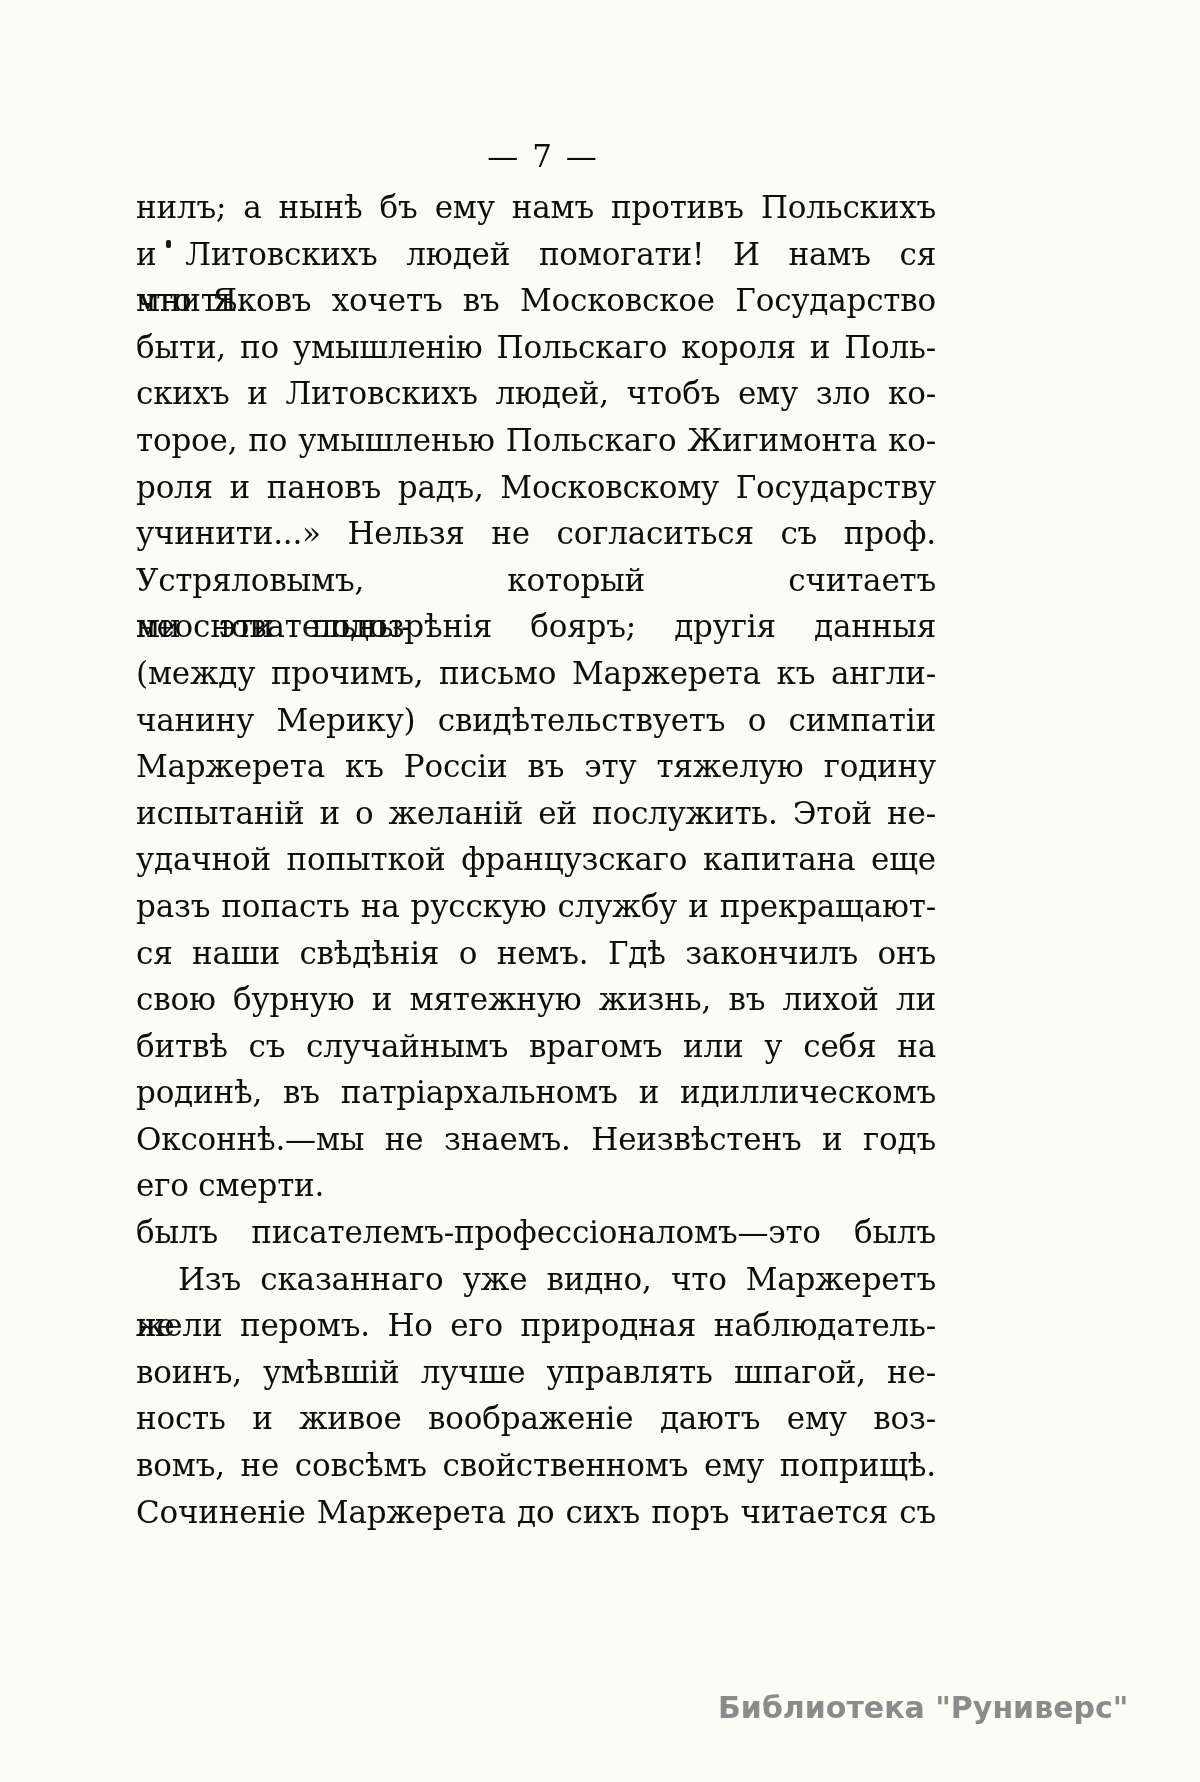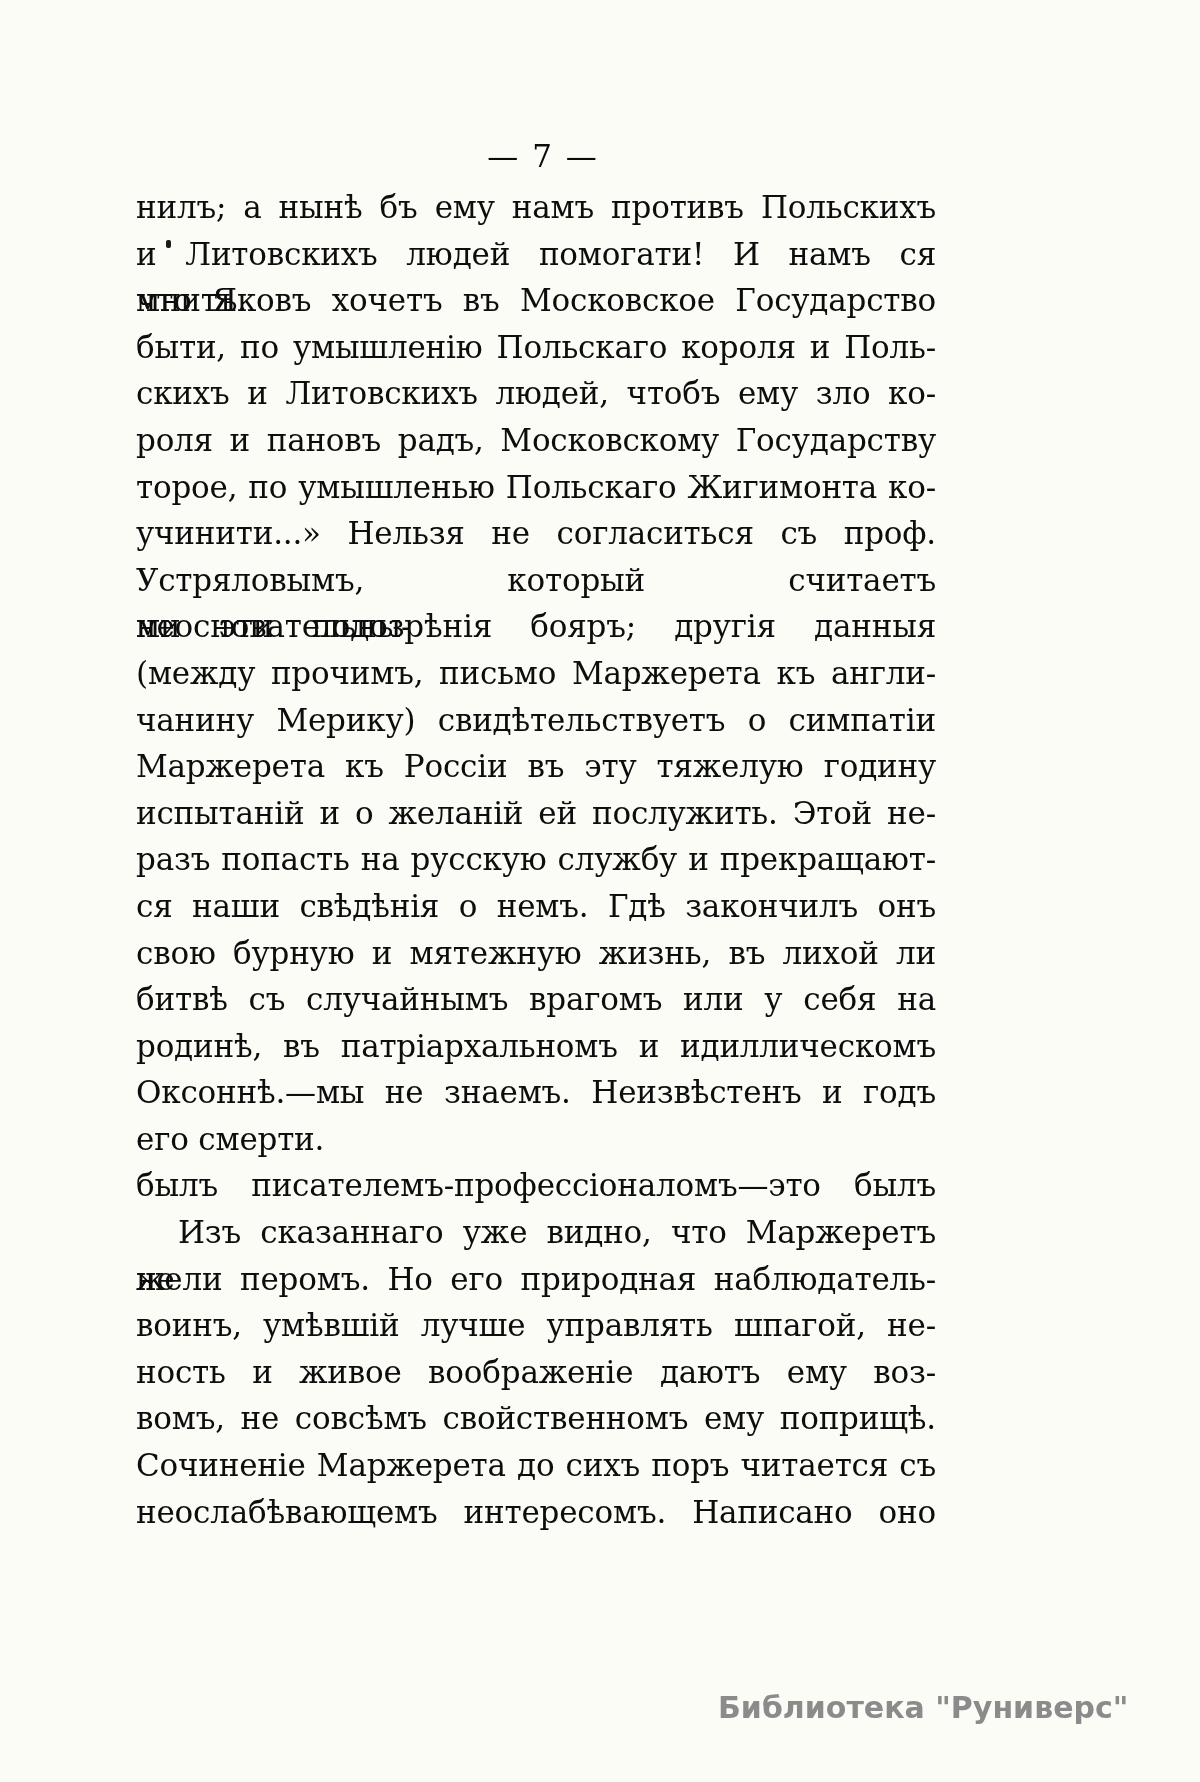--- a/index.html
+++ b/index.html
@@ -77,42 +77,42 @@
   <div class="page-number">— 7 —</div>
 
   <div class="ink-speck"></div>
 
   <div class="text-block">
     <div class="line">нилъ; а нынѣ бъ ему намъ противъ Польскихъ</div>
     <div class="line">и Литовскихъ людей помогати! И намъ ся мнитъ.</div>
     <div class="line">что Яковъ хочетъ въ Московское Государство</div>
     <div class="line">быти, по умышленію Польскаго короля и Поль-</div>
     <div class="line">скихъ и Литовскихъ людей, чтобъ ему зло ко-</div>
+    <div class="line">торое, по умышленью Польскаго Жигимонта ко-</div>
     <div class="line">роля и пановъ радъ, Московскому Государству</div>
-    <div class="line">торое, по умышленью Польскаго Жигимонта ко-</div>
     <div class="line">учинити...» Нельзя не согласиться съ проф.</div>
     <div class="line">Устряловымъ, который считаетъ неосновательны-</div>
     <div class="line">ми эти подозрѣнія бояръ; другія данныя</div>
     <div class="line">(между прочимъ, письмо Маржерета къ англи-</div>
     <div class="line">чанину Мерику) свидѣтельствуетъ о симпатіи</div>
     <div class="line">Маржерета къ Россіи въ эту тяжелую годину</div>
     <div class="line">испытаній и о желаній ей послужить. Этой не-</div>
+    <div class="line">удачной попыткой французскаго капитана еще</div>
     <div class="line">разъ попасть на русскую службу и прекращают-</div>
     <div class="line">ся наши свѣдѣнія о немъ. Гдѣ закончилъ онъ</div>
     <div class="line">свою бурную и мятежную жизнь, въ лихой ли</div>
     <div class="line">битвѣ съ случайнымъ врагомъ или у себя на</div>
     <div class="line">родинѣ, въ патріархальномъ и идиллическомъ</div>
     <div class="line">Оксоннѣ.—мы не знаемъ. Неизвѣстенъ и годъ</div>
     <div class="line no-just">его смерти.</div>
 
     <div class="line">былъ писателемъ-профессіоналомъ—это былъ</div>
     <div class="line indent">Изъ сказаннаго уже видно, что Маржеретъ не</div>
     <div class="line">жели перомъ. Но его природная наблюдатель-</div>
     <div class="line">воинъ, умѣвшій лучше управлять шпагой, не-</div>
     <div class="line">ность и живое воображеніе даютъ ему воз-</div>
     <div class="line">вомъ, не совсѣмъ свойственномъ ему поприщѣ.</div>
     <div class="line">Сочиненіе Маржерета до сихъ поръ читается съ</div>
-    <div class="line">неослабѣвающемъ интересомъ. Написано оно</div>
   </div>
 
   <div class="watermark">Библиотека "Руниверс"</div>
 
 </div>
 
 </body></html>

